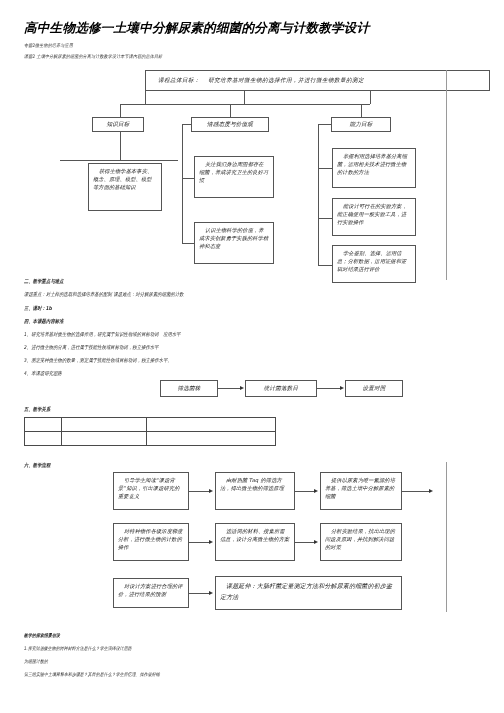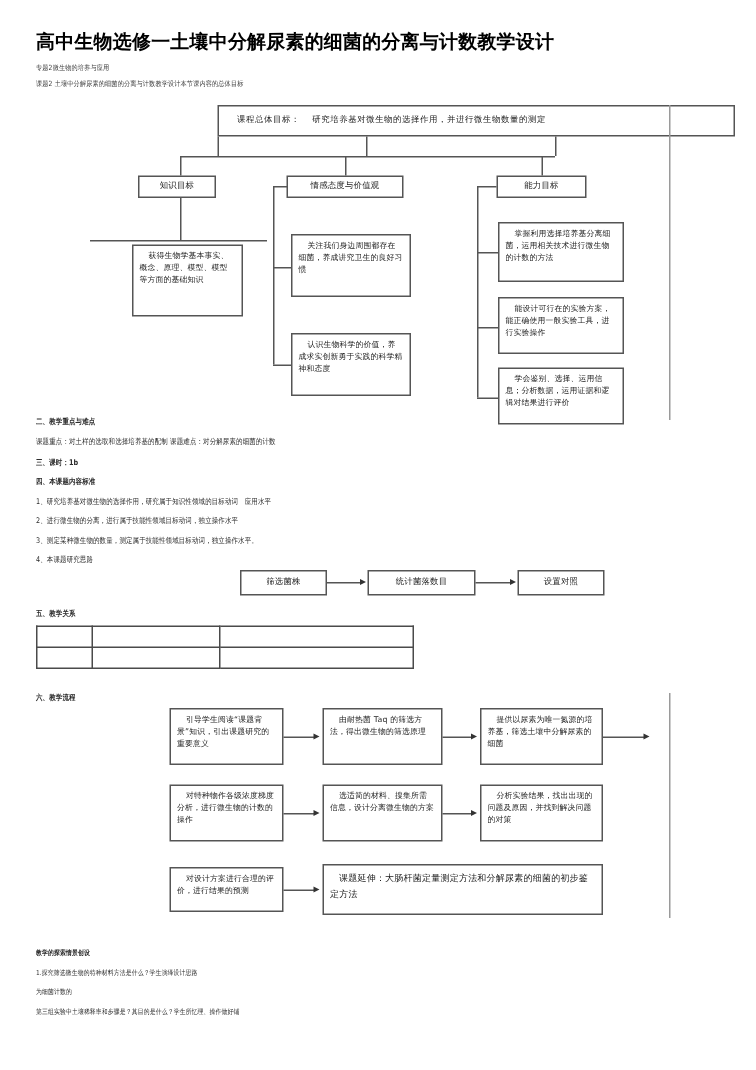--- a/index.html
+++ b/index.html
@@ -14,20 +14,21 @@
     color: #1a1a1a;
     position: relative;
     overflow: hidden;
   }
   .page {
     position: relative;
     width: 504px;
     height: 661px;
     box-sizing: border-box;
     padding: 4px;
+    font-style: italic;
   }
 
   
   .doc-title {
     position: absolute;
     left: 24px;
     top: 20px;
     font-size: 12.6px;
     font-weight: bold;
     letter-spacing: 0.2px;

